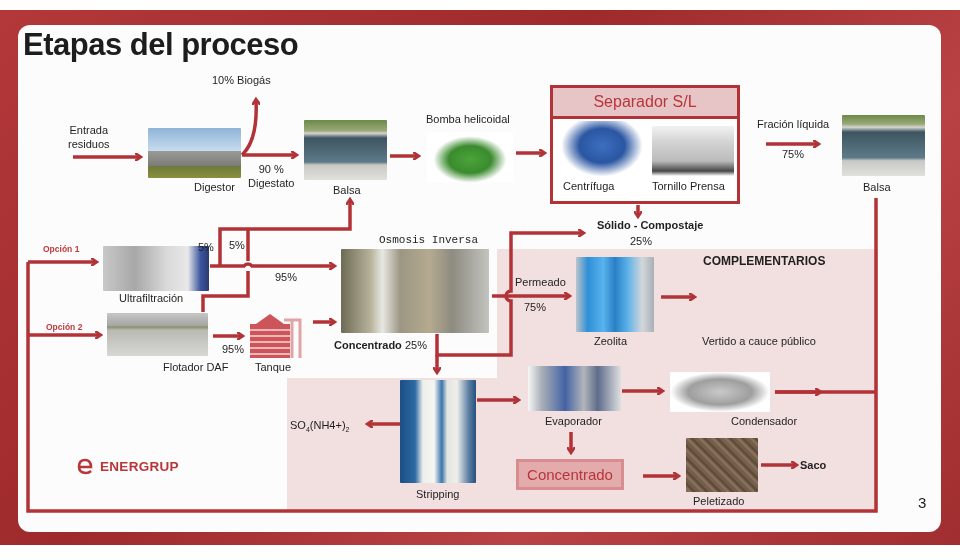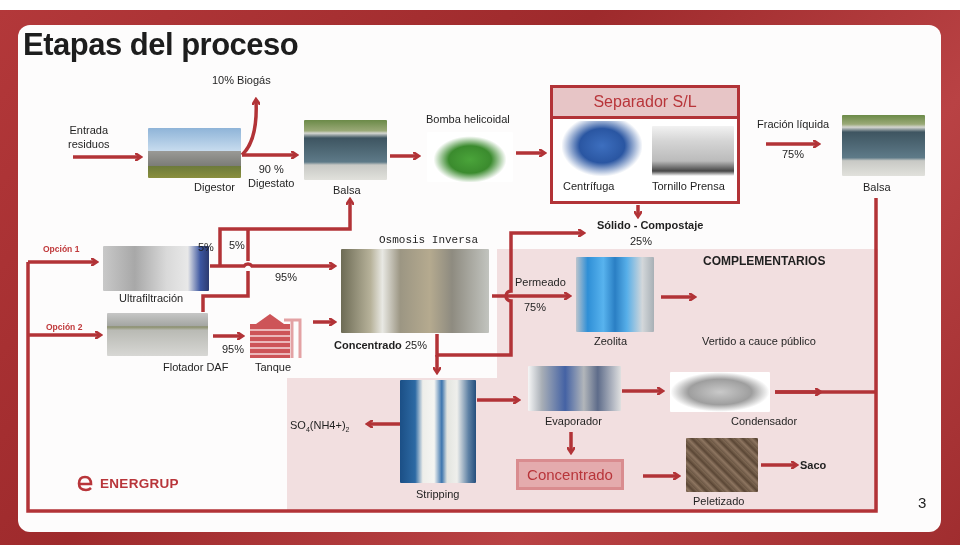--- a/index.html
+++ b/index.html
@@ -9,21 +9,21 @@
   .pink{position:absolute;background:#f2dfe0;}
   .title{position:absolute;left:23px;top:27px;font-size:31px;font-weight:bold;color:#1d1d1d;letter-spacing:-0.5px;}
   .lbl{position:absolute;font-size:11px;color:#1f1f1f;white-space:nowrap;text-align:center;}
   .b{font-weight:bold;}
   .red{color:#c0393b;}
   .img{position:absolute;border-radius:1px;overflow:hidden;}
   svg.flow{position:absolute;left:0;top:0;}
   .sep-box{position:absolute;left:550px;top:85px;width:190px;height:119px;border:3px solid #b23337;box-sizing:border-box;background:#fff;}
   .sep-head{position:absolute;left:0;top:0;right:0;height:28px;background:#e7c5c6;border-bottom:3px solid #b23337;color:#b8353a;font-size:16px;text-align:center;line-height:28px;}
   .conc-box{position:absolute;left:516px;top:459px;width:108px;height:31px;box-sizing:border-box;border:3px solid #d98c8f;background:#e4abad;color:#b8353a;font-size:15px;text-align:center;line-height:25px;}
-  .logo{position:absolute;left:76px;top:457px;display:flex;align-items:center;gap:6px;color:#b8353a;font-weight:bold;font-size:13.5px;letter-spacing:0.3px;margin-top:17px;}
+  .logo{position:absolute;left:76px;top:457px;display:flex;align-items:center;gap:6px;color:#b8353a;font-weight:bold;font-size:13.5px;letter-spacing:0.3px;}
   .pagenum{position:absolute;left:918px;top:494px;font-size:15px;color:#222;}
 </style>
 </head>
 <body>
 
 <div class="bg"></div>
 <div class="card"></div>
 
 <div class="pink" style="left:497px;top:249px;width:381px;height:130px;"></div>
 <div class="pink" style="left:287px;top:378px;width:591px;height:133px;"></div>

